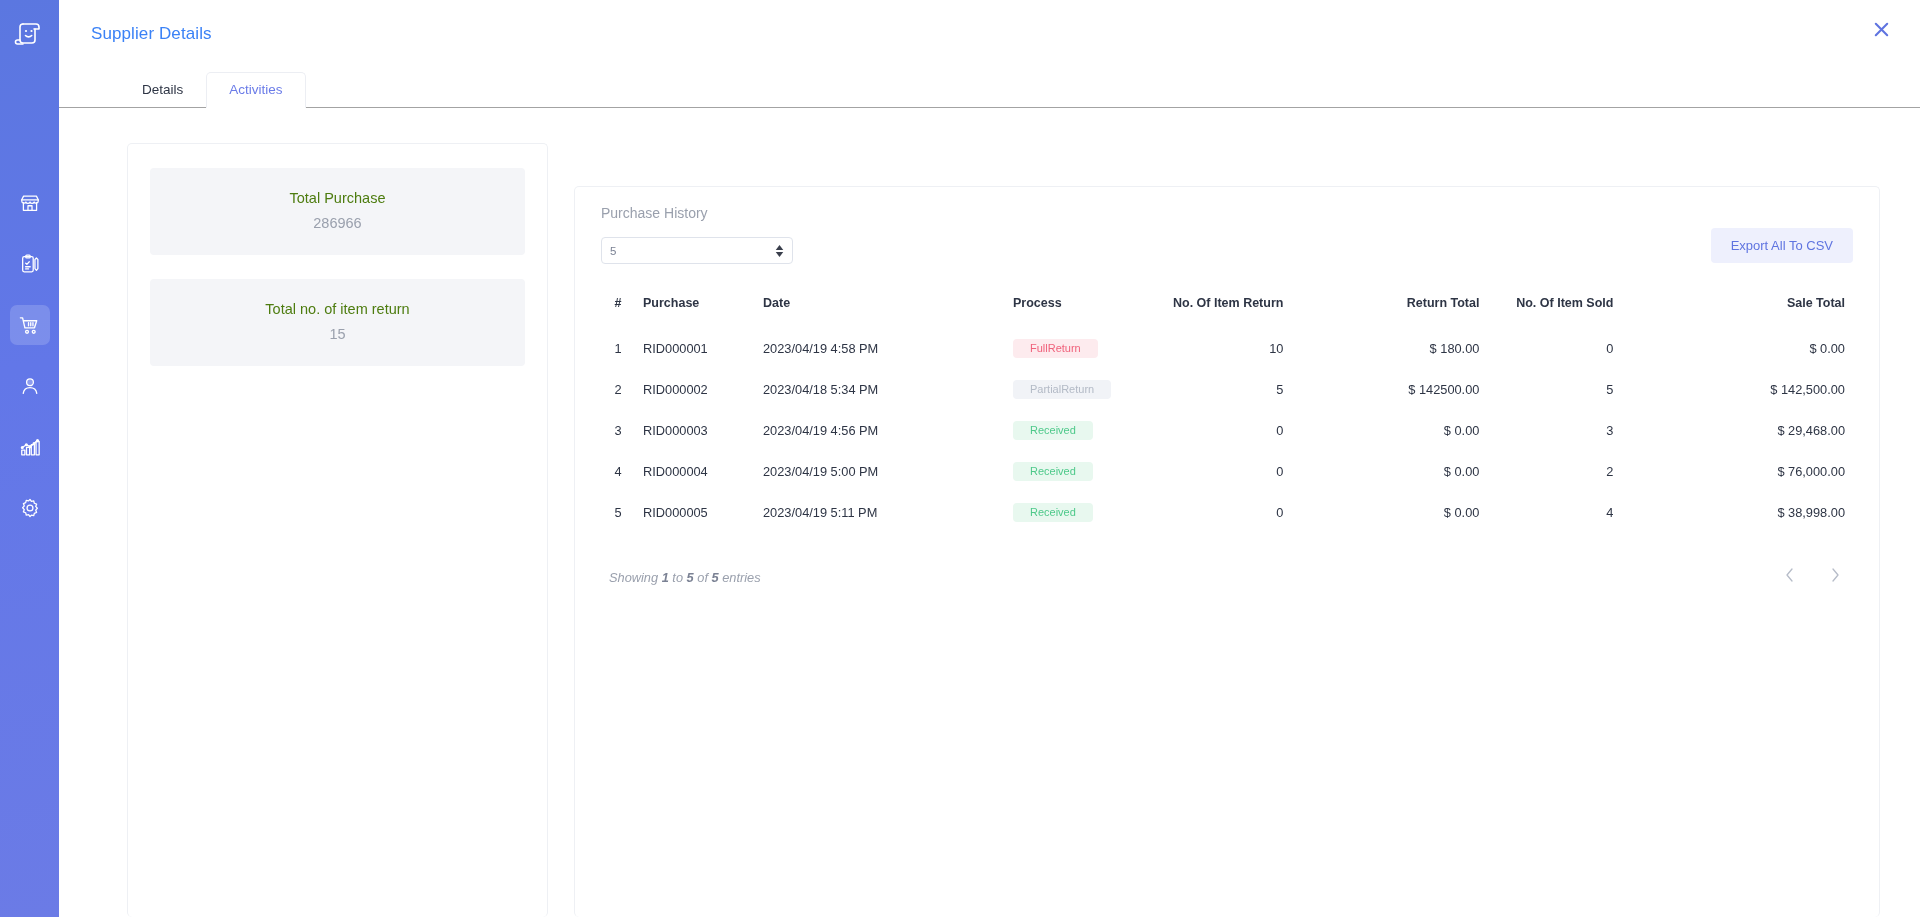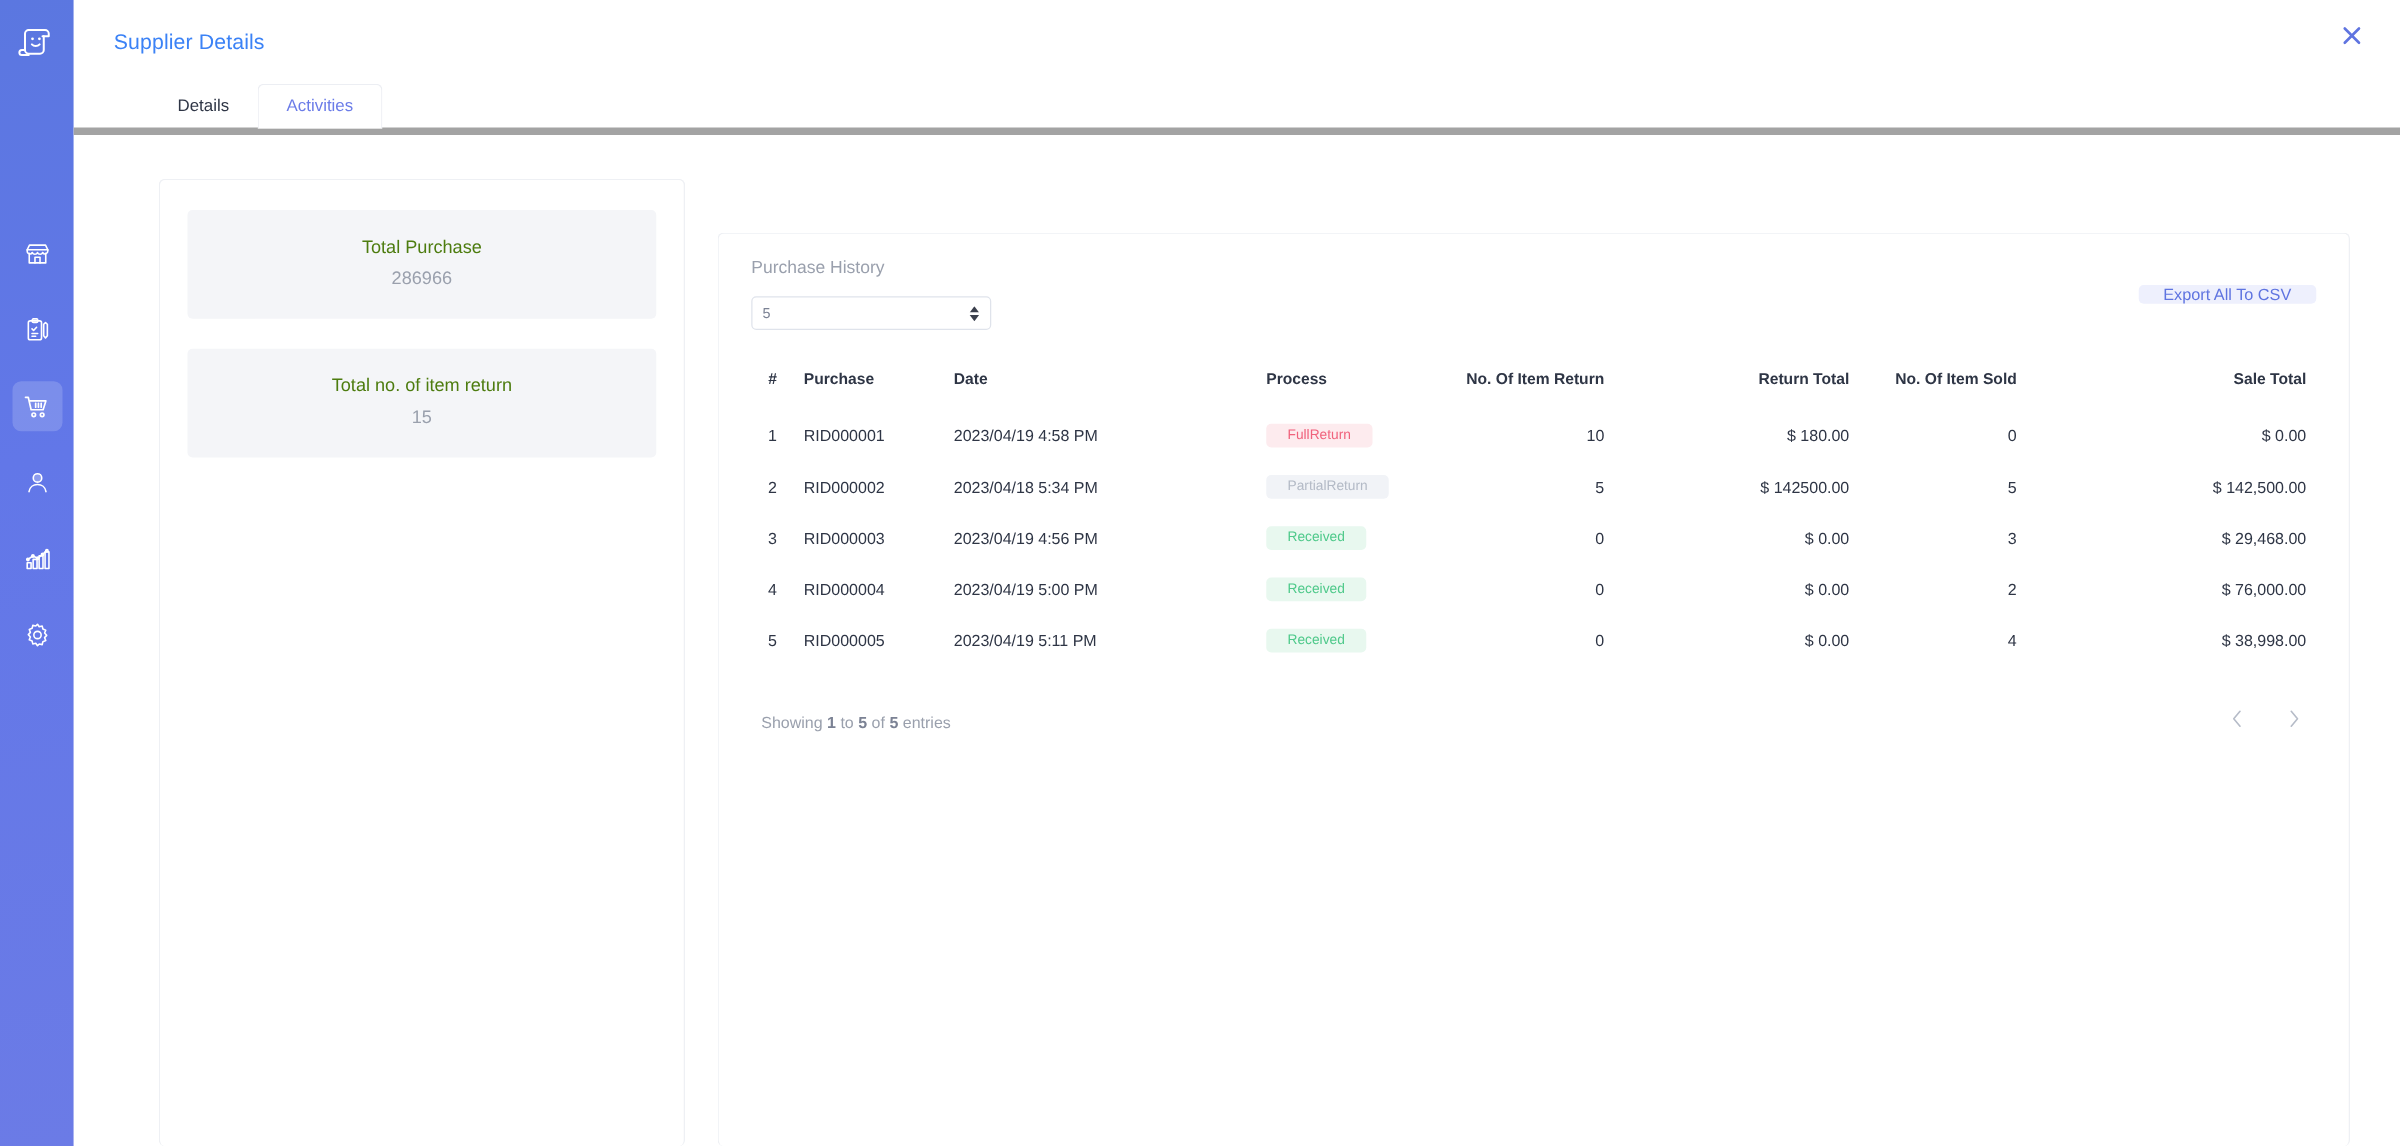--- a/index.html
+++ b/index.html
@@ -47,21 +47,21 @@
   }
   .close-btn {
     position: absolute; right: 26px; top: 18px;
     width: 26px; height: 26px; cursor: pointer;
     display: flex; align-items: center; justify-content: center;
   }
 
   .tabs {
     height: 40px; flex: 0 0 40px;
     display: flex; align-items: flex-end; padding-left: 60px;
-    border-bottom: 6px solid #a3a3a3;
+    border-bottom: 1px solid #a3a3a3;
   }
   .tab {
     padding: 9px 22px 10px 22px;
     font-size: 13.5px; color: #2e3545; cursor: pointer;
     border: 1px solid transparent;
     position: relative; top: 1px;
     background: transparent;
   }
   .tab.active {
     color: #6b7ce8;
@@ -122,21 +122,21 @@
     padding: 0 8px; cursor: pointer;
     position: relative;
     display: flex; align-items: center;
   }
   .entries-select .sel-val { flex: 1; }
   .spinner-icon { display: flex; flex-direction: column; align-items: center; gap: 2px; }
   .export-btn {
     background: #eef0fd; color: #5f74e0;
     border: none; border-radius: 4px;
     font-size: 13px; font-family: "Liberation Sans", sans-serif;
-    padding: 0 20px; cursor: pointer;
+    padding: 10px 20px; cursor: pointer;
     margin-top: -9px;
   }
 
   table.history { width: 100%; border-collapse: collapse; margin-top: 22px; }
   table.history th {
     font-size: 12.5px; color: #2e3545; font-weight: 700;
     padding: 10px 8px 18px 8px; text-align: left; white-space: nowrap;
   }
   table.history td {
     font-size: 12.8px; color: #2e3545;
@@ -156,21 +156,21 @@
     font-size: 11px; padding: 4px 17px; line-height: 1;
   }
   .badge-FullReturn    { background: #fdebee; color: #f0627c; }
   .badge-PartialReturn { background: #f1f3f7; color: #b3bac6; }
   .badge-Received      { background: #e8f8ef; color: #4ec98a; }
 
   .table-footer {
     display: flex; align-items: center; justify-content: space-between;
     margin-top: 34px; padding: 0 8px;
   }
-  .showing { font-size: 12.8px; color: #9aa0ad; }
+  .showing { font-size: 12.8px; color: #9aa0ad; font-style: italic; }
   .showing b { color: #7b8294; font-weight: 700; }
   .pager { display: flex; gap: 26px; align-items: center; }
   .pager-btn {
     width: 20px; height: 20px; cursor: pointer;
     display: flex; align-items: center; justify-content: center;
     color: #b6bcc8;
   }
 </style>
 </head>
 <body>

